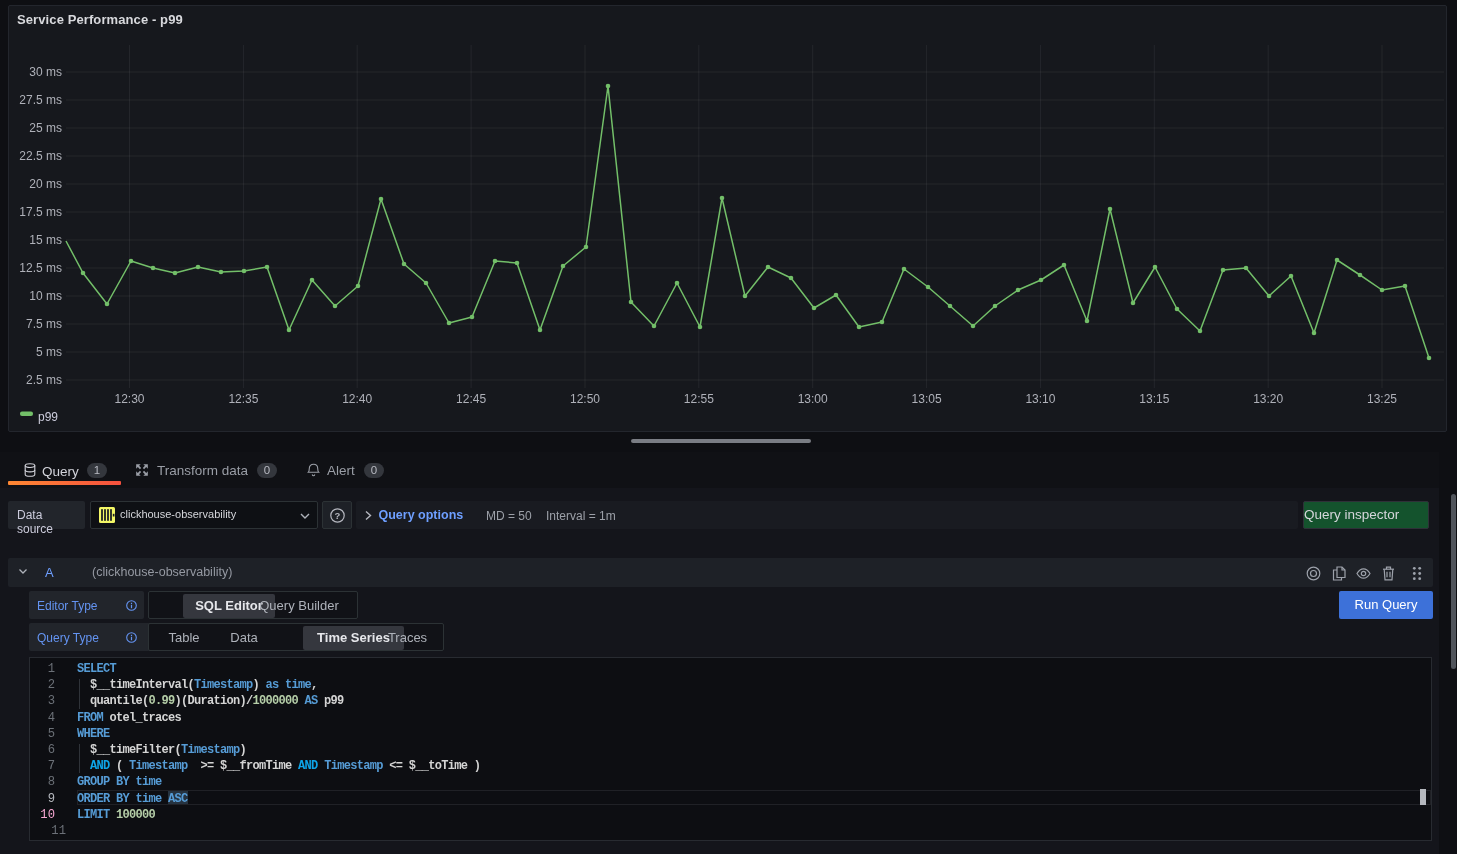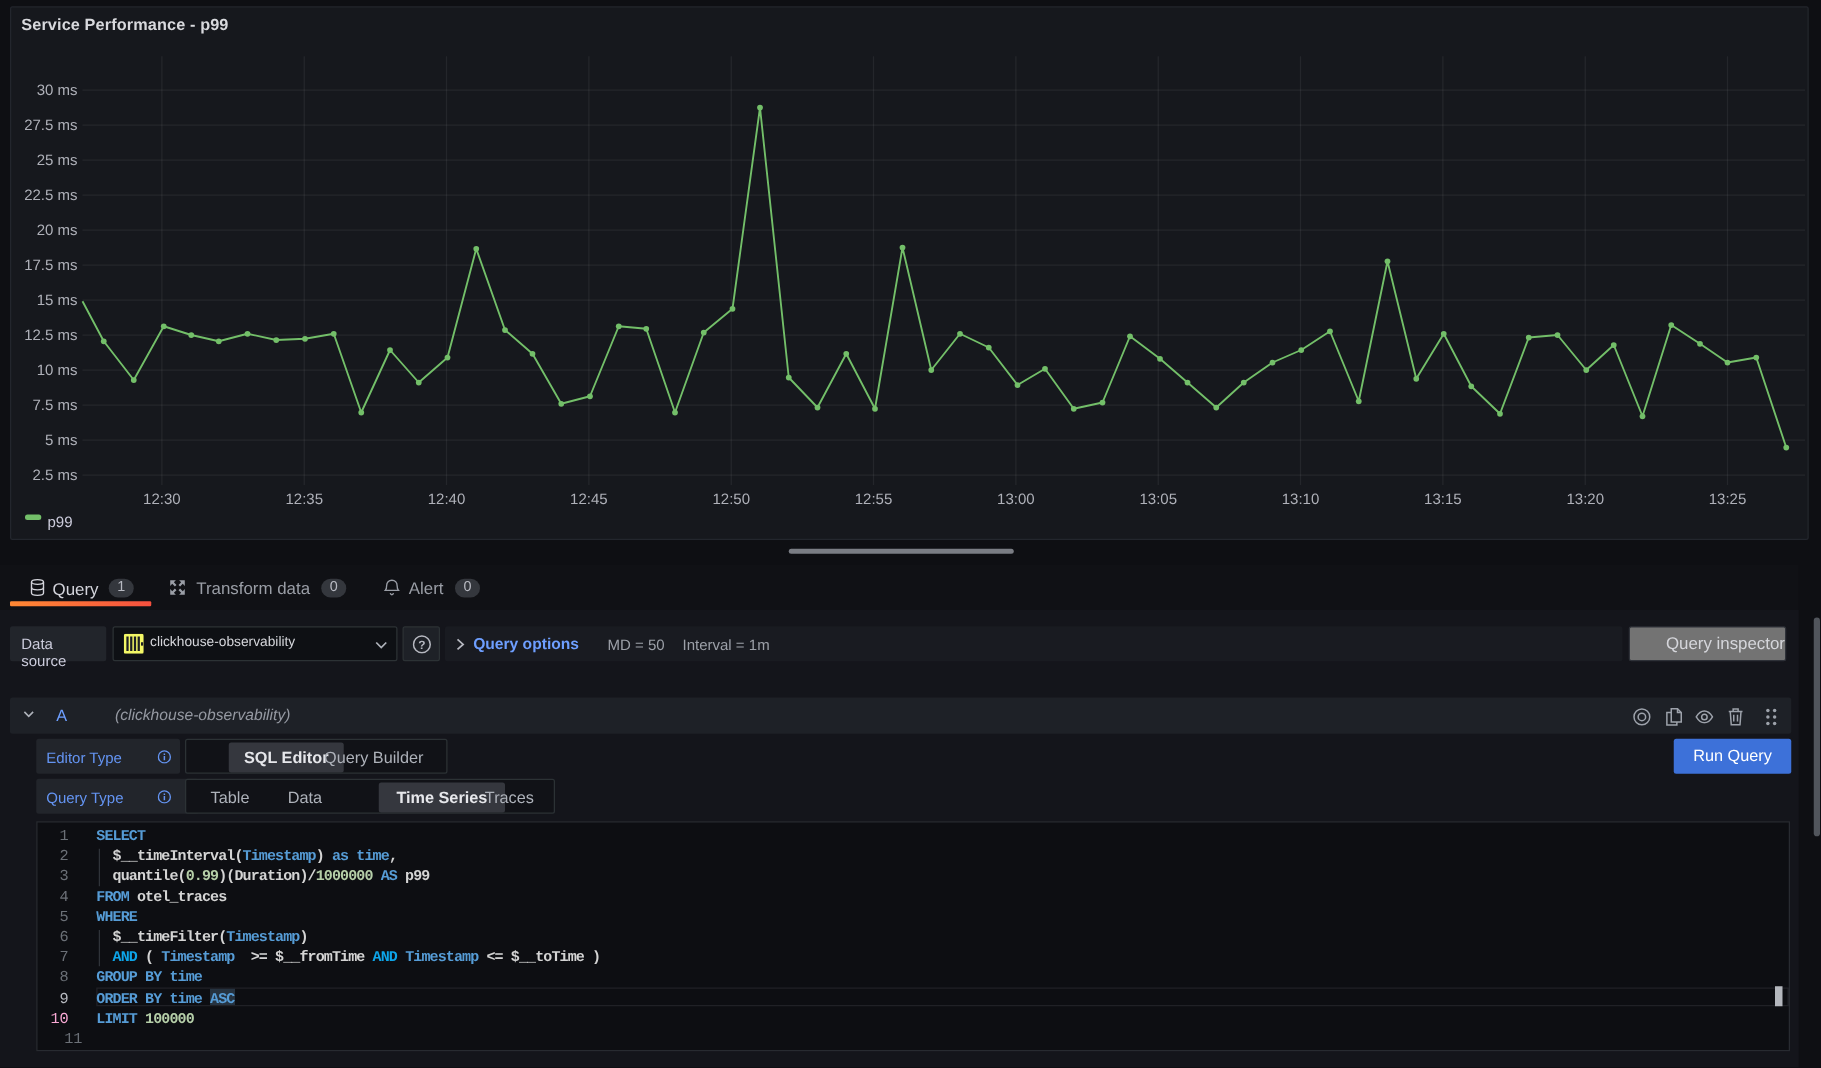--- a/index.html
+++ b/index.html
@@ -14,21 +14,21 @@
 .tabtxt { font-size:13.5px; font-weight:500; color:#d3d4db; }
 .tabtxt.dim { color:#9a9ea6; font-weight:400;text-align:center; }
 .badge { height:15px; border-radius:8px; background:#34373d; color:#b8bac2; font-size:11.5px; text-align:center; line-height:15px; }
 #underline { left:8px; top:481px; width:113px; height:4px; border-radius:1px; background:linear-gradient(90deg,#ff8833,#f5503e); }
 .chip { background:#22252b; border-radius:2px; height:28px; }
 .chiptext { font-size:12px; font-weight:500; color:#ccccdc; }
 .bluelabel { font-size:12px; font-weight:500; color:#6494f2; }
 #dsdrop { left:90px; top:501px; width:228px; height:28px; background:#0e1014; border:1px solid #2c3235; border-radius:2px; }
 #helpbtn { left:322px; top:501px; width:30px; height:28px; background:#1e2127; border:1px solid #2c3235; border-radius:2px; }
 #optbar { left:356px; top:501px; width:942px; height:28px; background:#191b21; border-radius:2px; }
-#qinspect { left:1303px; top:501px; width:126px; height:28px; border:1px solid #2e3138; border-radius:2px; background:#737373; color:#d5d6db; font-size:13.5px; font-weight:500; text-align:right; line-height:26px; }
+#qinspect { left:1303px; top:501px; width:126px; height:28px; border:1px solid #2e3138; border-radius:2px; background:#14532d; color:#d5d6db; font-size:13.5px; font-weight:500; text-align:left; line-height:26px; }
 #arow { left:8px; top:558px; width:1425px; height:29px; background:#1e2127; border-radius:2px; }
 .rgroup { border:1px solid #2c3235; border-radius:2px; background:#111217; height:28px; }
 .rseg { position:absolute; top:2px; height:24px; border-radius:2px; text-align:center; font-size:13px; }
 .rseg.on { background:#35373e; color:#e6e7eb; font-weight:700; line-height:24px;margin-left:32px; }
 .rseg.off { color:#aeb2ba; font-weight:400; line-height:24px; }
 #runq { left:1339px; top:591px; width:94px; height:28px; background:#3d71d9; border-radius:2px; color:#ffffff; font-size:13px; font-weight:500; text-align:center; line-height:28px; }
 #editor { left:29px; top:657px; width:1403px; height:184px; background:#0d0e12; border:1px solid #282b31; }
 .cl { position:absolute; left:0; width:1401px; height:16.3px; line-height:16.3px; font-family:"Liberation Mono",monospace; font-size:12px; font-weight:700; letter-spacing:-0.7px; white-space:pre; color:#d4d4d4; }
 .ln { position:absolute; width:26px; text-align:right; font-family:"Liberation Mono",monospace; font-size:12.2px; font-weight:400; color:#6b7077; height:16.3px; line-height:16.3px; }
 .kw { color:#569cd6; } .num { color:#b5cea8; } .op { color:#0ea5e9; }
@@ -222,21 +222,21 @@
   <div class="abs" style="left:130px;top:8px;font-size:12px;color:#9ca0a8">MD = 50</div>
   <div class="abs" style="left:190px;top:8px;font-size:12px;color:#9ca0a8">Interval = 1m</div>
 </div>
 <div class="abs" id="qinspect">Query inspector</div>
 
 <div class="abs" id="arow">
   <svg class="icon" style="left:10px;top:10px" width="10" height="7" viewBox="0 0 10 7" fill="none" stroke="#aeb2ba" stroke-width="1.3">
       <path d="M1.5 1.5 L5 5 L8.5 1.5"></path>
     </svg>
   <div class="abs" style="left:37px;top:7px;font-size:13px;font-weight:500;color:#6e9fff">A</div>
-  <div class="abs" style="left:84px;top:7px;font-size:12.5px;font-style:italic;color:#9599a2">(clickhouse-observability)</div>
+  <div class="abs" style="left:84px;top:7px;font-size:12.5px;color:#9599a2">(clickhouse-observability)</div>
   <svg class="icon" style="left:1298px;top:8px" width="15" height="15" viewBox="0 0 15 15" fill="none" stroke="#9da2ab">
     <circle cx="7.5" cy="7.5" r="6.3" stroke-width="1.2"></circle>
       <circle cx="7.5" cy="7.5" r="3" stroke-width="1.2"></circle>
   </svg>
   <svg class="icon" style="left:1324px;top:8px" width="14" height="15" viewBox="0 0 14 15" fill="none" stroke="#9da2ab" stroke-width="1.2">
     <path d="M5 1 H10 L13 4 V11.5 H5 Z"></path>
       <path d="M10 1 V4 H13"></path>
       <path d="M5 4 H1.5 V14 H9.5 V11.5"></path>
   </svg>
   <svg class="icon" style="left:1348px;top:10px" width="15" height="11" viewBox="0 0 15 11" fill="none" stroke="#9da2ab" stroke-width="1.2">

